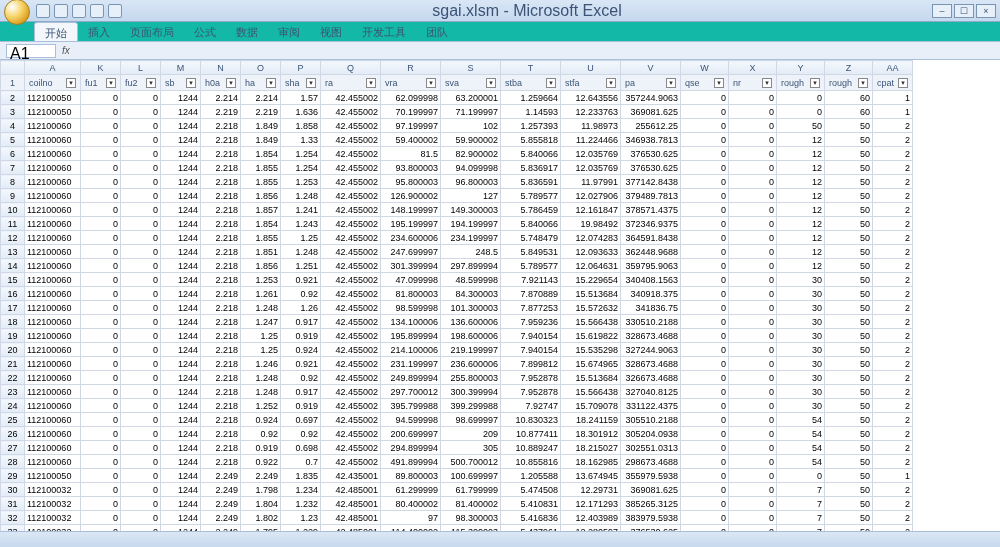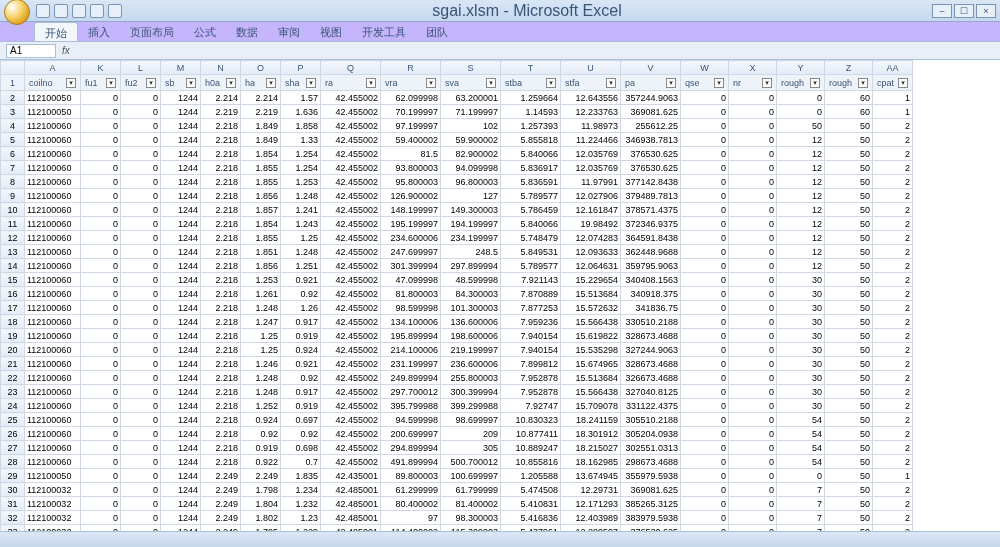--- a/index.html
+++ b/index.html
@@ -4,25 +4,25 @@
 <style>
 *{margin:0;padding:0;box-sizing:border-box;font-family:"Microsoft YaHei","Segoe UI",sans-serif}
 body{background:#bcd3e8;width:1000px;height:547px;overflow:hidden;font-size:10px}
 .titlebar{height:22px;background:linear-gradient(#d9e6f5,#c5d8ee);display:flex;align-items:center;padding:0 4px;border-bottom:1px solid #8fa9c8}
 .orb{width:26px;height:26px;border-radius:50%;background:radial-gradient(circle at 30% 30%,#fff,#f7d56e 40%,#d99a12 80%);margin-top:2px;border:1px solid #a77d1c}
 .qat{display:flex;gap:4px;margin-left:6px}
 .qat-icon{width:14px;height:14px;border:1px solid #7a94b5;background:#e7eff9;border-radius:2px}
 .title{flex:1;text-align:center;color:#3b5476;font-size:16px}
 .winctl{display:flex;gap:2px;margin-left:auto}
 .winbtn{width:20px;height:14px;border:1px solid #7a94b5;background:#e7eff9;display:flex;align-items:center;justify-content:center;font-size:9px;color:#3b5476}
-.ribbon-tabs{height:20px;background:#c4b5fd;display:flex;padding-left:34px;border-bottom:1px solid #a8bed9}
+.ribbon-tabs{height:20px;background:#14b8a6;display:flex;padding-left:34px;border-bottom:1px solid #a8bed9}
 .ribbon-tab{padding:3px 10px;font-size:11px;color:#3b5476;cursor:pointer}
 .ribbon-tab.active{background:#f3f7fc;border:1px solid #a8bed9;border-bottom:none;border-radius:3px 3px 0 0}
 .formula-bar{height:18px;background:#e8eff8;border-bottom:1px solid #a8bed9;display:flex;align-items:center;padding:0 6px}
-.namebox{width:50px;height:14px;border:1px solid #a8bed9;background:#fff;font-size:10px;padding:0 3px}
+.namebox{width:50px;height:14px;border:1px solid #a8bed9;background:#fff;font-size:16px;padding:0 3px}
 .fx{margin:3px 6px;font-style:italic;color:#555}
 .grid-wrap{position:relative;background:#fff;height:calc(547px - 22px - 20px - 18px - 16px);overflow:auto}
 table{border-collapse:collapse;font-size:9px;table-layout:fixed}
 th,td{border:1px solid #d0d7e5;padding:0 2px;height:14px;white-space:nowrap;overflow:hidden}
 th{background:linear-gradient(#f4f8fd,#e2ebf6);color:#3b5476;font-weight:normal;position:sticky;top:0}
 th.rowhdr,td.rowhdr{background:linear-gradient(#f4f8fd,#e2ebf6);text-align:center;width:24px;position:sticky;left:0}
 th.colhdr{text-align:center}
 .filter-row th{background:#eef3fa;height:16px}
 .filter-cell{display:flex;align-items:flex-start;justify-content:space-between;padding:0 2px}
 .filter-btn{width:10px;height:10px;border:1px solid #888;background:#fff;display:inline-flex;align-items:center;justify-content:center;font-size:7px;color:#333;margin-left:2px}

